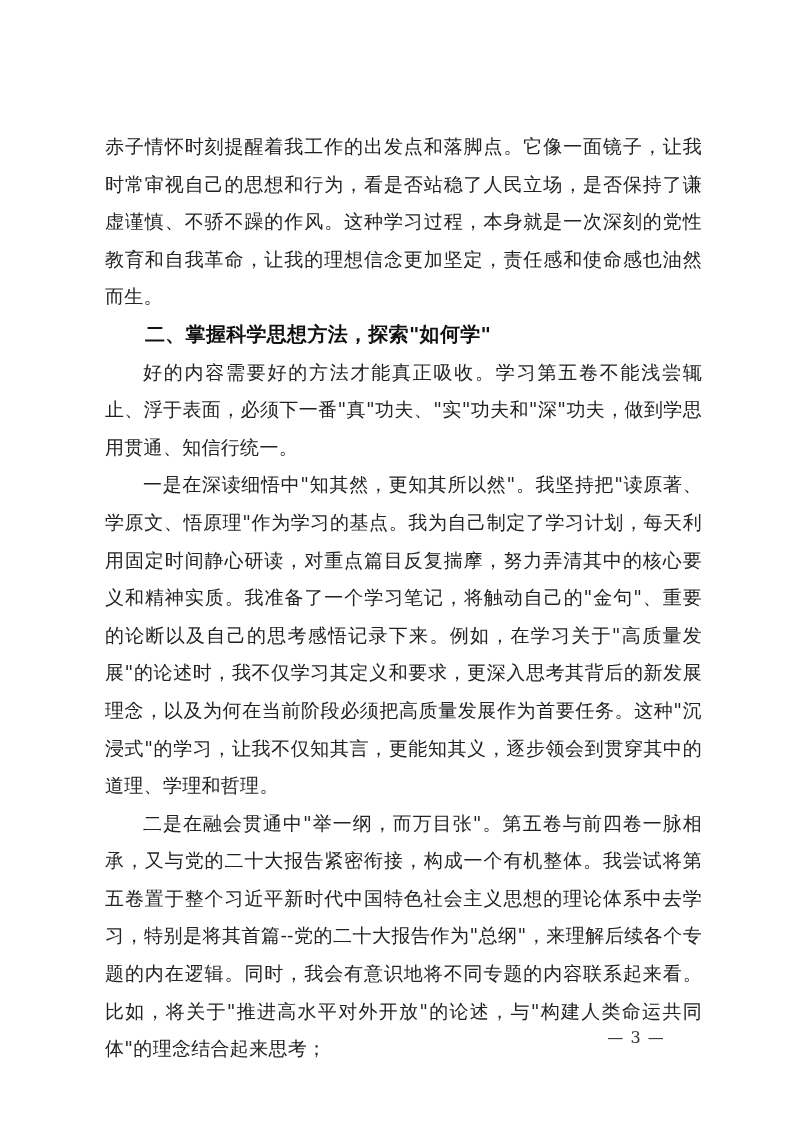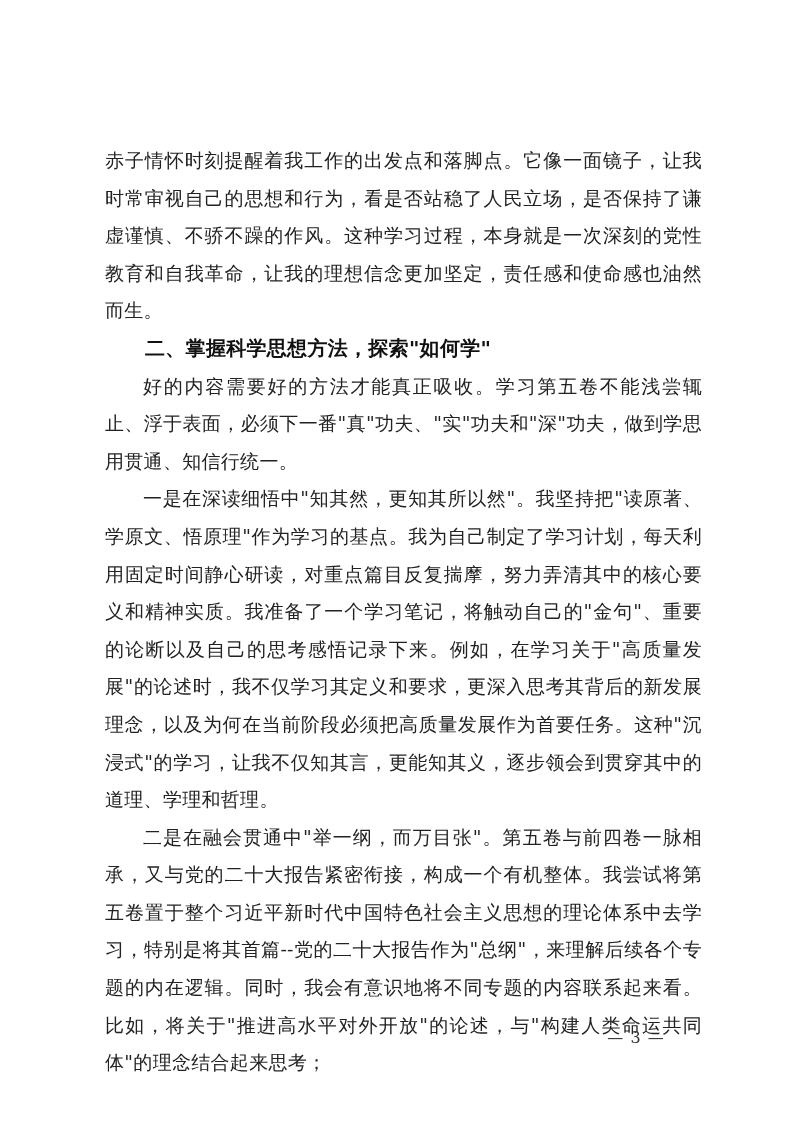--- a/index.html
+++ b/index.html
@@ -10,21 +10,21 @@
   .page {
     position: relative;
     width: 793px;
     height: 1122px;
     background: #ffffff;
     overflow: hidden;
   }
   .content {
     position: absolute;
     left: 105px;
-    top: 142px;
+    top: 128px;
     width: 597px;
   }
   .content p, .content h2 {
     margin: 0;
     padding: 0;
   }
   .body-para {
     font-family: "DejaVu Serif", "Liberation Serif", serif;
     font-size: 19px;
     line-height: 37.6px;

